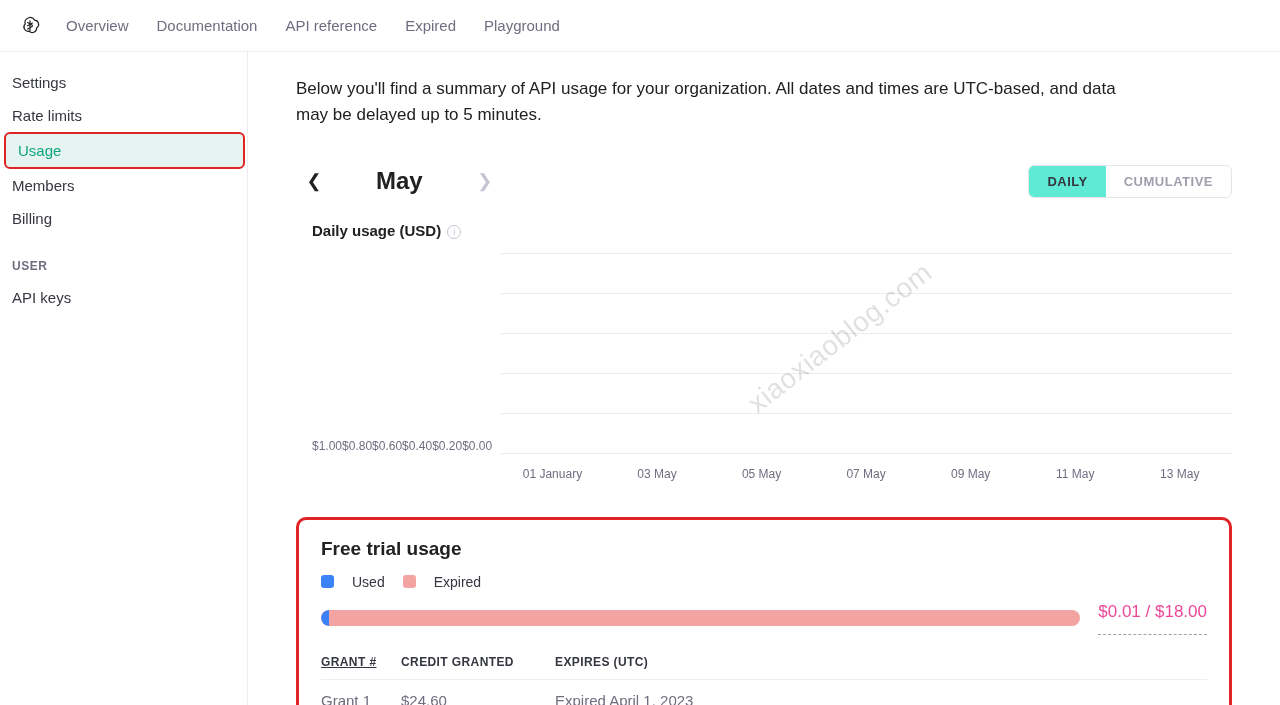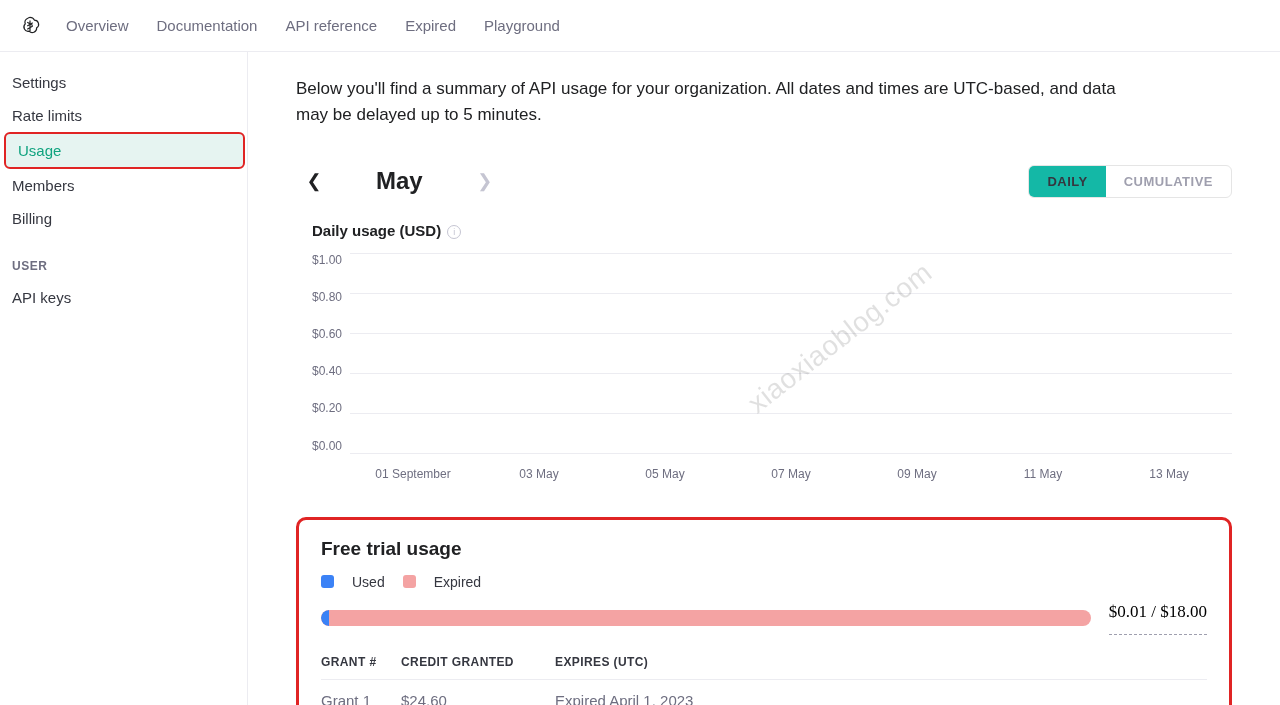--- a/index.html
+++ b/index.html
@@ -22,53 +22,53 @@
     .intro { font-size: 17px; color: #202123; line-height: 1.55; max-width: 820px; }
 
     
     .month-row { display: flex; align-items: center; justify-content: space-between; margin-top: 36px; }
     .month-nav { display: flex; align-items: center; gap: 52px; padding-left: 8px; }
     .chev { font-size: 18px; color: #202123; cursor: pointer; width: 20px; text-align: center; }
     .chev.disabled { color: #c5c5d2; cursor: default; }
     .month-label { font-size: 24px; font-weight: 700; }
     .toggle-group { display: flex; background: #fff; border: 1px solid #e5e5e5; border-radius: 6px; overflow: hidden; }
     .toggle-btn { padding: 8px 18px; font-size: 13px; font-weight: 600; letter-spacing: 0.5px; color: #9f9fae; cursor: pointer; }
-    .toggle-btn.active { background: #14b8a6; color: #353740; }
+    .toggle-btn.active { background: #5eead4; color: #353740; }
 
     
     .chart-wrap { margin-top: 24px; padding-left: 16px; }
     .chart-title-row { display: flex; align-items: flex-end; gap: 6px; margin-bottom: 14px; }
     .chart-title { font-weight: 700; font-size: 15px; }
     .info-icon { width: 14px; height: 14px; border-radius: 50%; border: 1px solid #c5c5d2; display: inline-flex; align-items: center; justify-content: center; font-size: 9px; color: #c5c5d2; }
     .chart-area { display: flex; }
-    .y-axis { display: flex; flex-direction: column; justify-content: space-between; align-items: flex-end; height: 200px; padding-right: 8px; font-size: 12px; color: #6e6e80; }
+    .y-axis { display: flex; flex-direction: row; justify-content: space-between; align-items: flex-end; height: 200px; padding-right: 8px; font-size: 12px; color: #6e6e80; }
     .plot { flex: 1; position: relative; }
     .gridlines { position: absolute; left: 0; right: 0; top: 0; height: 200px; }
     .gridline { position: absolute; left: 0; right: 0; border-top: 1px solid #ececf1; }
     .x-axis { display: flex; justify-content: space-between; padding-top: 14px; font-size: 12px; color: #6e6e80; }
     .x-tick { flex: 1; text-align: center; }
 
     
     .watermark { position: absolute; left: 480px; top: 270px; transform: rotate(-38deg); font-size: 28px; color: rgba(0,0,0,0.12); letter-spacing: 0.5px; pointer-events: none; font-family: Arial, sans-serif; }
 
     
     .trial-box { border: 3px solid #e02424; border-radius: 10px; margin-top: 36px; padding: 18px 22px 14px 22px; }
     .trial-title { font-size: 19px; font-weight: 700; margin-bottom: 14px; }
     .legend { display: flex; gap: 18px; align-items: center; font-size: 14px; color: #353740; margin-bottom: 12px; }
     .leg-swatch { width: 13px; height: 13px; border-radius: 3px; display: inline-block; }
     .sw-used { background: #3b82f6; }
     .sw-expired { background: #f4a3a3; }
     .bar-row { display: flex; align-items: center; gap: 18px; }
     .progress { flex: 1; height: 16px; border-radius: 10px; background: #f4a3a3; position: relative; overflow: hidden; }
     .progress-used { position: absolute; left: 0; top: 0; bottom: 0; width: 8px; background: #3b82f6; border-radius: 10px 0 0 10px; }
-    .bar-label { font-size: 17px; color: #000000; border-bottom: 1px dashed #9f9fae; padding-bottom: 12px; font-family: Liberation Serif, serif; }
+    .bar-label { font-size: 17px; color: #ec4899; border-bottom: 1px dashed #9f9fae; padding-bottom: 12px; }
     .grant-table { margin-top: 20px; }
     .grant-head { display: flex; font-size: 12px; font-weight: 700; letter-spacing: 0.4px; color: #353740; border-bottom: 1px solid #ececf1; padding-bottom: 10px; }
     .grant-row { display: flex; font-size: 15px; color: #6e6e80; padding-top: 12px; }
-    .col-grant { width: 80px; }
+    .col-grant { width: 80px; text-decoration: underline; }
     .col-credit { width: 154px; }
     .col-exp { flex: 1; }
   </style>
 </head>
 <body>
 
 <div class="topnav">
   <span class="logo-wrap">
     <svg viewBox="0 0 24 24" width="22" height="22" fill="none" stroke="#202123" stroke-width="1.3">
       <path d="M12 2.5c2.1 0 3.9 1.2 4.8 3 2 0 3.8 1.3 4.4 3.3.6 2-.2 4.1-1.9 5.2.1 2.1-1.1 4-3 4.8-1.9.8-4 .3-5.3-1.2-2 .5-4.1-.5-5.1-2.4-1-1.9-.6-4.1.9-5.6-.7-2 0-4.2 1.8-5.4C10 3.1 11 2.5 12 2.5z"></path>
@@ -128,21 +128,21 @@
           <div class="gridlines">
             <div class="gridline" style="top:0%"></div>
             <div class="gridline" style="top:20%"></div>
             <div class="gridline" style="top:40%"></div>
             <div class="gridline" style="top:60%"></div>
             <div class="gridline" style="top:80%"></div>
             <div class="gridline" style="top:100%"></div>
           </div>
           <div style="height:200px"></div>
           <div class="x-axis">
-            <span class="x-tick">01 September</span>
+            <span class="x-tick">01 January</span>
             <span class="x-tick">03 May</span>
             <span class="x-tick">05 May</span>
             <span class="x-tick">07 May</span>
             <span class="x-tick">09 May</span>
             <span class="x-tick">11 May</span>
             <span class="x-tick">13 May</span>
           </div>
         </div>
       </div>
     </div>

